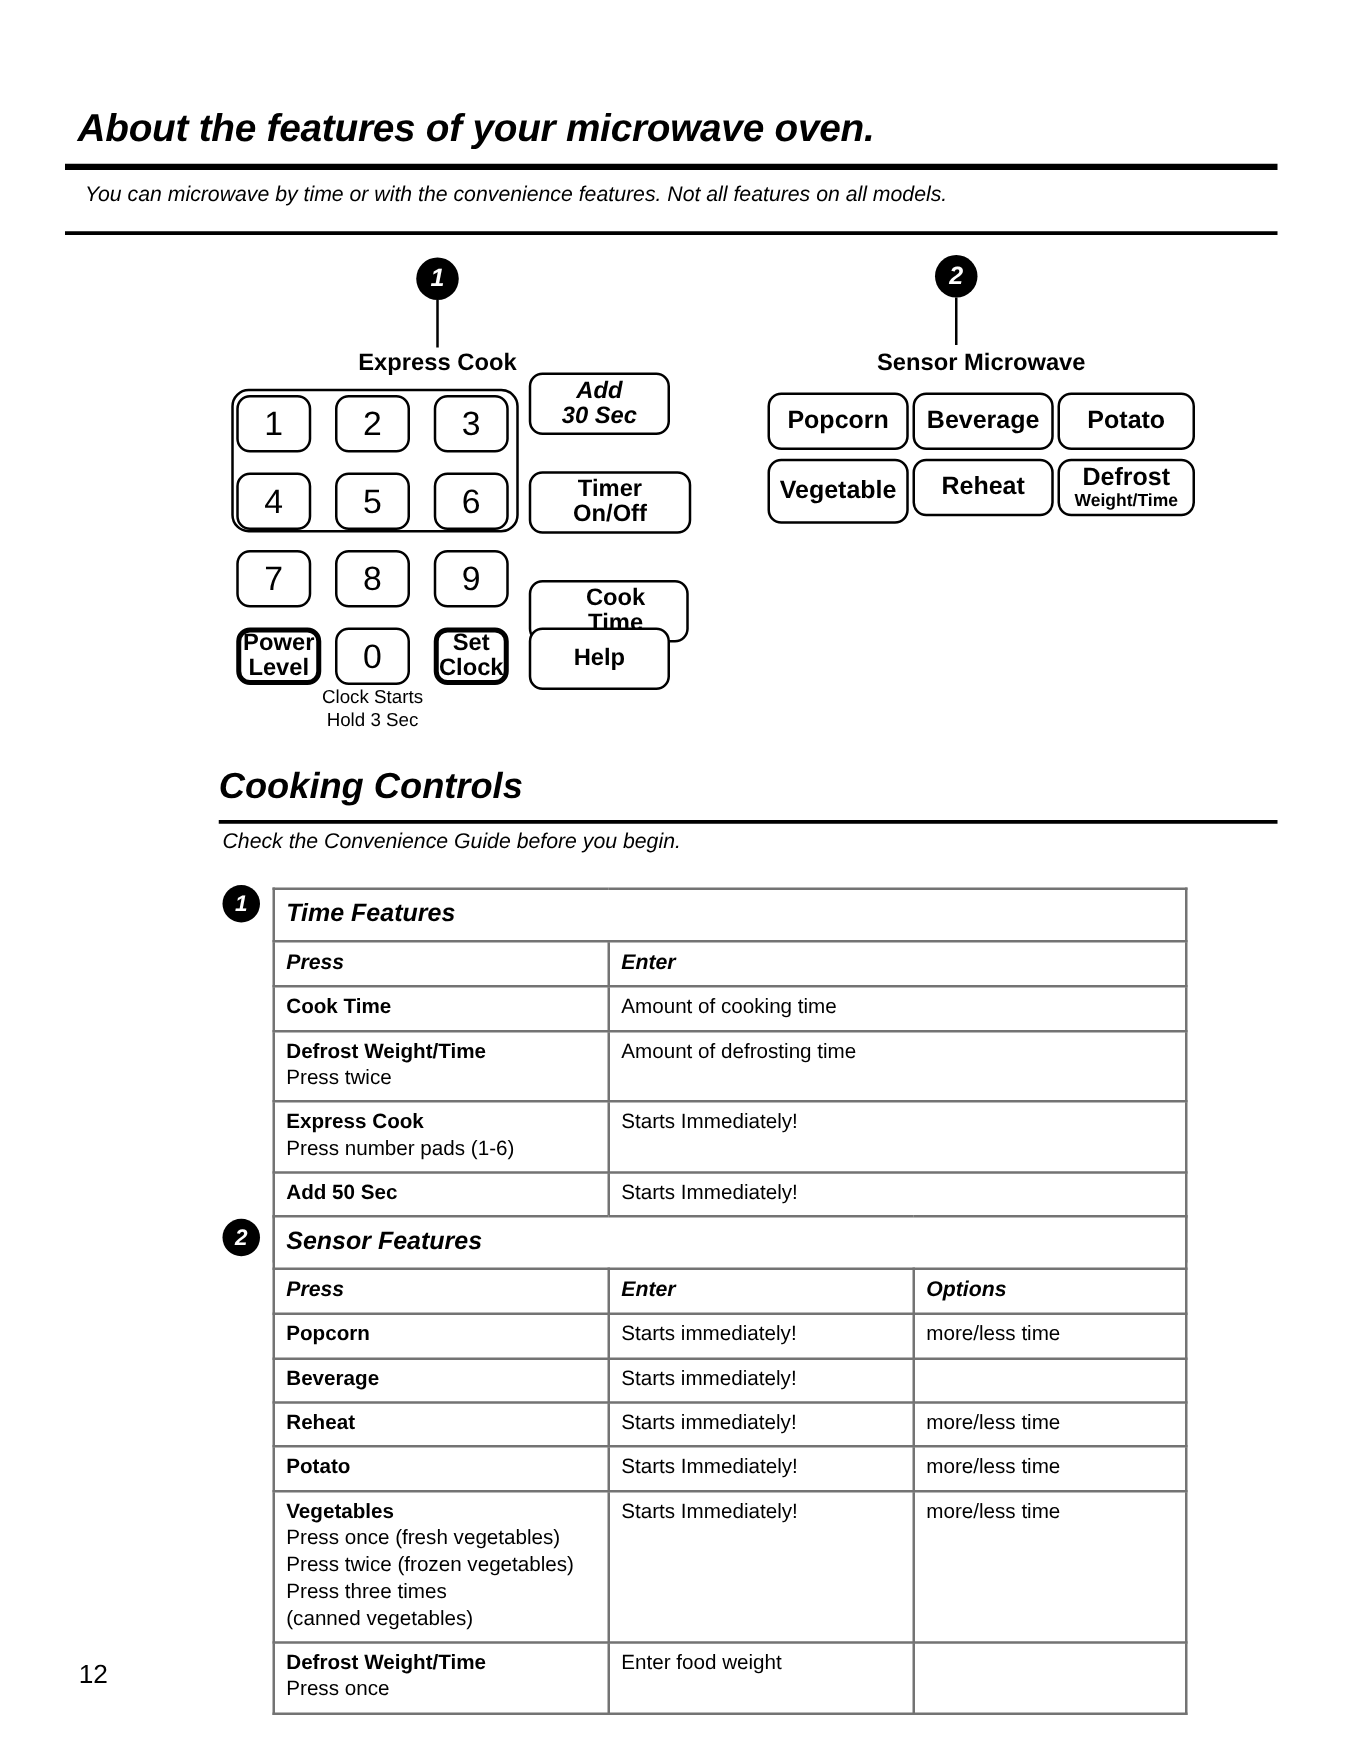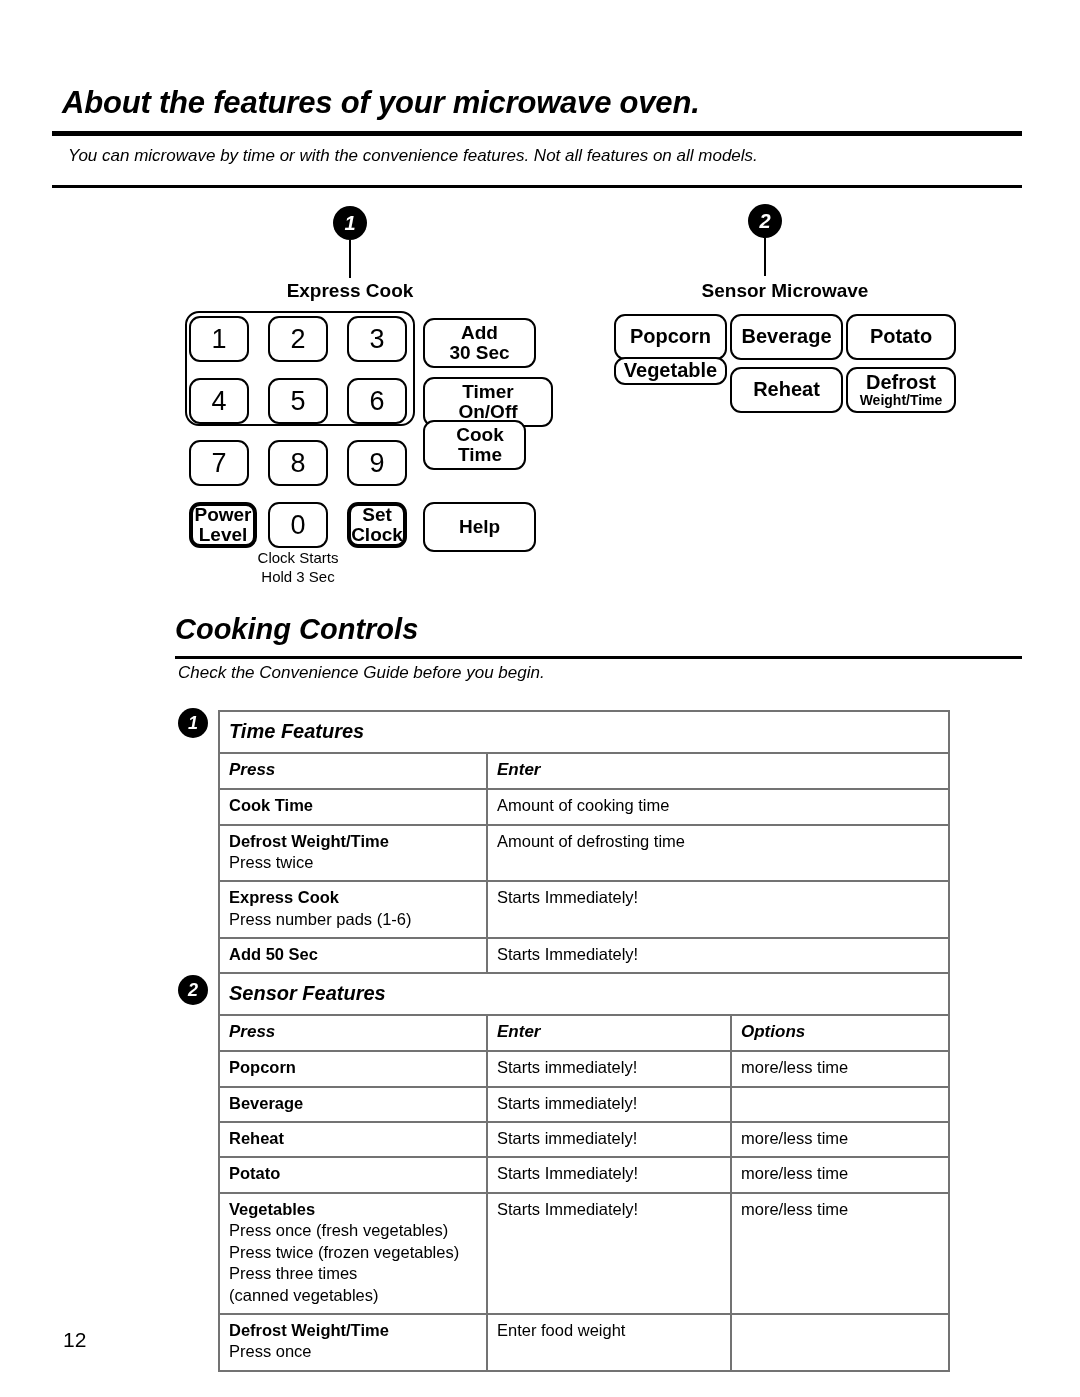--- a/index.html
+++ b/index.html
@@ -230,44 +230,44 @@
 <div class="key num" style="left:268px; top:502px; width:60px; height:46px;">0</div>
 <div class="key fn bold-border" style="left:347px; top:502px; width:60px; height:46px;">
   <span>Set</span>
   <span>Clock</span>
 </div>
 <div class="caption" style="left:218px; top:549px; width:160px;">
   <div>Clock Starts</div>
   <div>Hold 3 Sec</div>
 </div>
 
-<div class="key fn" style="left:423px; top:318px; width:113px; height:50px;">
+<div class="key fn" style="left:423px; top:298px; width:113px; height:50px;font-style:italic;">
   <span>Add</span>
   <span>30 Sec</span>
 </div>
 <div class="key fn" style="left:423px; top:377px; width:130px; height:50px;">
   <span>Timer</span>
   <span>On/Off</span>
 </div>
-<div class="key fn" style="left:423px; top:420px; width:103px; height:50px;padding-left:11px;">
+<div class="key fn" style="left:423px; top:464px; width:128px; height:50px;padding-left:11px;">
   <span>Cook</span>
   <span>Time</span>
 </div>
 <div class="key fn" style="left:423px; top:502px; width:113px; height:50px;">
   <span>Help</span>
 </div>
 
 <div class="badge" style="left:748px; top:204px;">2</div>
 <div class="leader" style="left:764px; top:238px; height:38px;"></div>
 <div class="group-label" style="left:670px; top:280px; width:230px;">Sensor Microwave</div>
 
 <div class="key sensor" style="left:614px; top:314px; width:113px; height:46px;">Popcorn</div>
 <div class="key sensor" style="left:730px; top:314px; width:113px; height:46px;">Beverage</div>
 <div class="key sensor" style="left:846px; top:314px; width:110px; height:46px;">Potato</div>
-<div class="key sensor" style="left:614px; top:357px; width:113px; height:28px;">Vegetable</div>
+<div class="key sensor" style="left:614px; top:367px; width:113px; height:52px;">Vegetable</div>
 <div class="key sensor" style="left:730px; top:367px; width:113px; height:46px;">Reheat</div>
 <div class="key sensor" style="left:846px; top:367px; width:110px; height:46px;">
   <span>Defrost</span>
   <span class="sub">Weight/Time</span>
 </div>
 
 <div class="section-title">Cooking Controls</div>
 <div class="section-rule"></div>
 <div class="section-sub">Check the Convenience Guide before you begin.</div>
 

